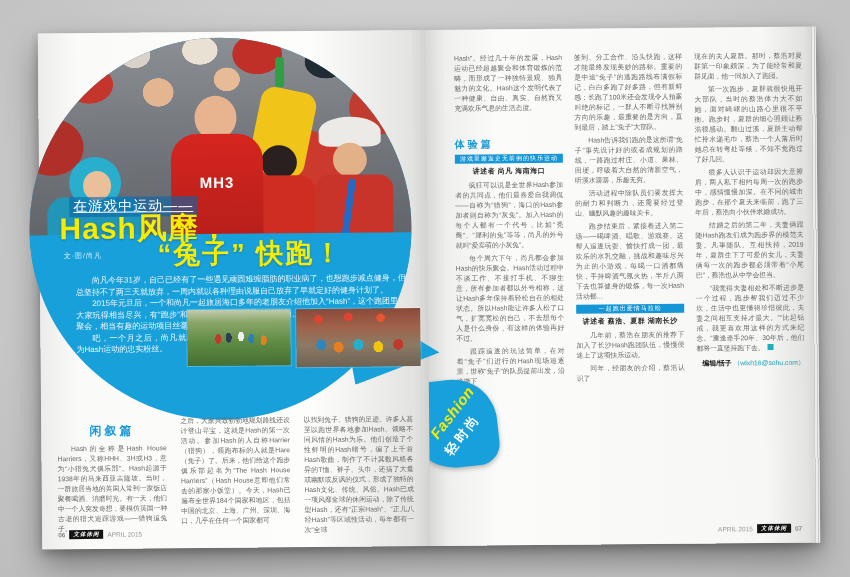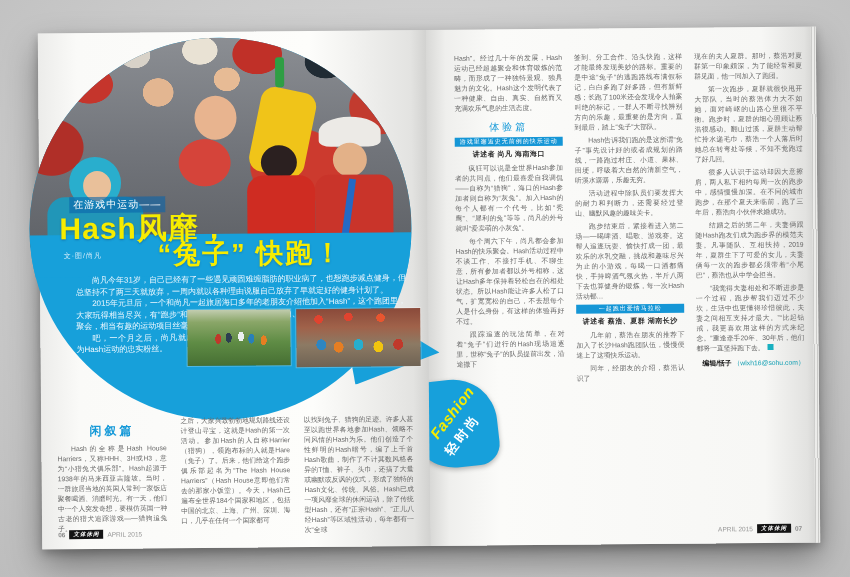--- a/index.html
+++ b/index.html
@@ -45,21 +45,21 @@
   .fig-woman-top { left:218px; top:138px; width:68px; height:70px; background:#cf2c22; border-radius:16px 16px 0 0; }
   .fig-helmet { left:290px; top:80px; width:62px; height:30px; background:#eceae6; border-radius:50% 50% 20% 20%; }
   .fig-helmet-face { left:304px; top:106px; width:34px; height:34px; background:#e3b188; border-radius:50%; }
   .fig-vest { left:286px; top:138px; width:78px; height:70px; background:#c9342a; border-radius:14px 14px 0 0; }
   .fig-lanyard { left:316px; top:142px; width:7px; height:58px; background:#2469c4; transform:rotate(8deg); }
 
   .band { position:absolute; left:0; top:196px; width:100%; height:42px; background:#17a0da; }
 
   .tail { position:absolute; left:298px; top:256px; width:104px; height:98px; background:#17a0da; clip-path:polygon(0 4%, 97% 68%, 16% 100%); z-index:4; }
 
-  .kicker { position:absolute; left:30px; top:164px; z-index:5; font-size:10px; color:#fff; background:rgba(10,100,170,.6); padding:1px 4px; letter-spacing:1px; }
+  .kicker { position:absolute; left:30px; top:164px; z-index:5; font-size:14px; color:#fff; background:rgba(10,100,170,.6); padding:1px 4px; letter-spacing:1px;text-decoration:underline; }
   .title1 { position:absolute; left:20px; top:176px; z-index:5; font-size:30px; font-weight:bold; color:#f6ec00; letter-spacing:1px; text-shadow:0 1px 2px rgba(20,60,110,.45); }
   .byline { position:absolute; left:24px; top:218px; z-index:5; font-size:7px; color:#d7eefb; letter-spacing:1px; }
   .title2 { position:absolute; left:118px; top:204px; z-index:5; font-size:27px; font-weight:bold; color:#f6ec00; letter-spacing:2px; text-shadow:0 1px 2px rgba(20,60,110,.35); }
 
   .intro { position:absolute; left:36px; top:242px; width:330px; z-index:5; }
   .intro p { font-size:8px; line-height:11.5px; color:#eef8ff; text-align:justify; text-indent:2em; }
   .intro p.narrow { width:118px; }
 
   .inset { position:absolute; z-index:6; box-shadow:0 0 0 1px rgba(255,255,255,.25); }
   .inset-a { left:147px; top:278px; width:103px; height:56px;
@@ -89,21 +89,21 @@
   p.body.noind { text-indent:0; }
 
   .footer { position:absolute; bottom:10px; display:flex; align-items:center; gap:4px; font-size:6.5px; color:#979797; z-index:5; }
   .footer-l { left:16px; } .footer-r { right:18px; }
   .pagenum { font-weight:bold; color:#8a8a8a; }
   .maglogo { background:#141414; color:#fff; font-size:5.5px; font-weight:bold; font-style:italic; padding:1px 4px; letter-spacing:1px; }
 
   
   .rcol { position:absolute; top:24px; width:108px; }
   .rcol1 { left:28px; } .rcol2 { left:148px; } .rcol3 { left:268px; }
-  .sechead { font-size:10px; font-weight:normal; color:#1599d8; text-align:center; letter-spacing:3px; margin:7px 0 3px; }
+  .sechead { font-size:10px; font-weight:bold; color:#1599d8; letter-spacing:3px; margin:24px 0 3px; }
   .secbar { background:#1596d6; height:9px; line-height:9px; text-align:center; color:#fff; font-size:6px; letter-spacing:1px; margin-bottom:3px; }
   .speaker { font-size:7px; font-weight:bold; color:#2a2a2a; text-align:center; margin-bottom:4px; letter-spacing:.5px; }
   .editor-line { text-align:right; font-size:6.8px; margin-top:5px; }
   .editor-name { font-weight:bold; color:#111; }
   .editor-email { color:#13a0b4; }
   .endmark { display:inline-block; width:6px; height:6px; background:#19b0c0; margin-left:3px; }
 
   .badge { position:absolute; left:-20px; top:350px; width:88px; height:88px; z-index:7; }
   .badge-shape { position:absolute; width:100%; height:100%; background:#17a0db; border-radius:22% 50% 24% 52%; transform:rotate(-6deg); box-shadow:0 2px 5px rgba(0,0,0,.28); }
   .badge-hole { position:absolute; left:9px; top:11px; width:8px; height:8px; border-radius:50%; background:#f4f4f2; }
@@ -124,20 +124,23 @@
           <div class="fig fig-teal-face"></div>
           <div class="fig fig-yellow"></div>
           <div class="fig fig-bottle"></div>
           <div class="fig fig-woman-hair"></div>
           <div class="fig fig-woman-top"></div>
           <div class="fig fig-helmet"></div>
           <div class="fig fig-helmet-face"></div>
           <div class="fig fig-vest"></div>
           <div class="fig fig-lanyard"></div>
           <div class="fig fig-center-head"></div>
+          <div class="fig fig-center-body">
+            <div class="jersey-label">MH3</div>
+          </div>
         </div>
         <div class="band"></div>
       </div>
       <div class="tail"></div>
 
       <div class="kicker">在游戏中运动——</div>
       <div class="title1">Hash风靡，</div>
       <div class="byline">文·图/尚凡</div>
       <div class="title2">“兔子” 快跑！</div>
 

